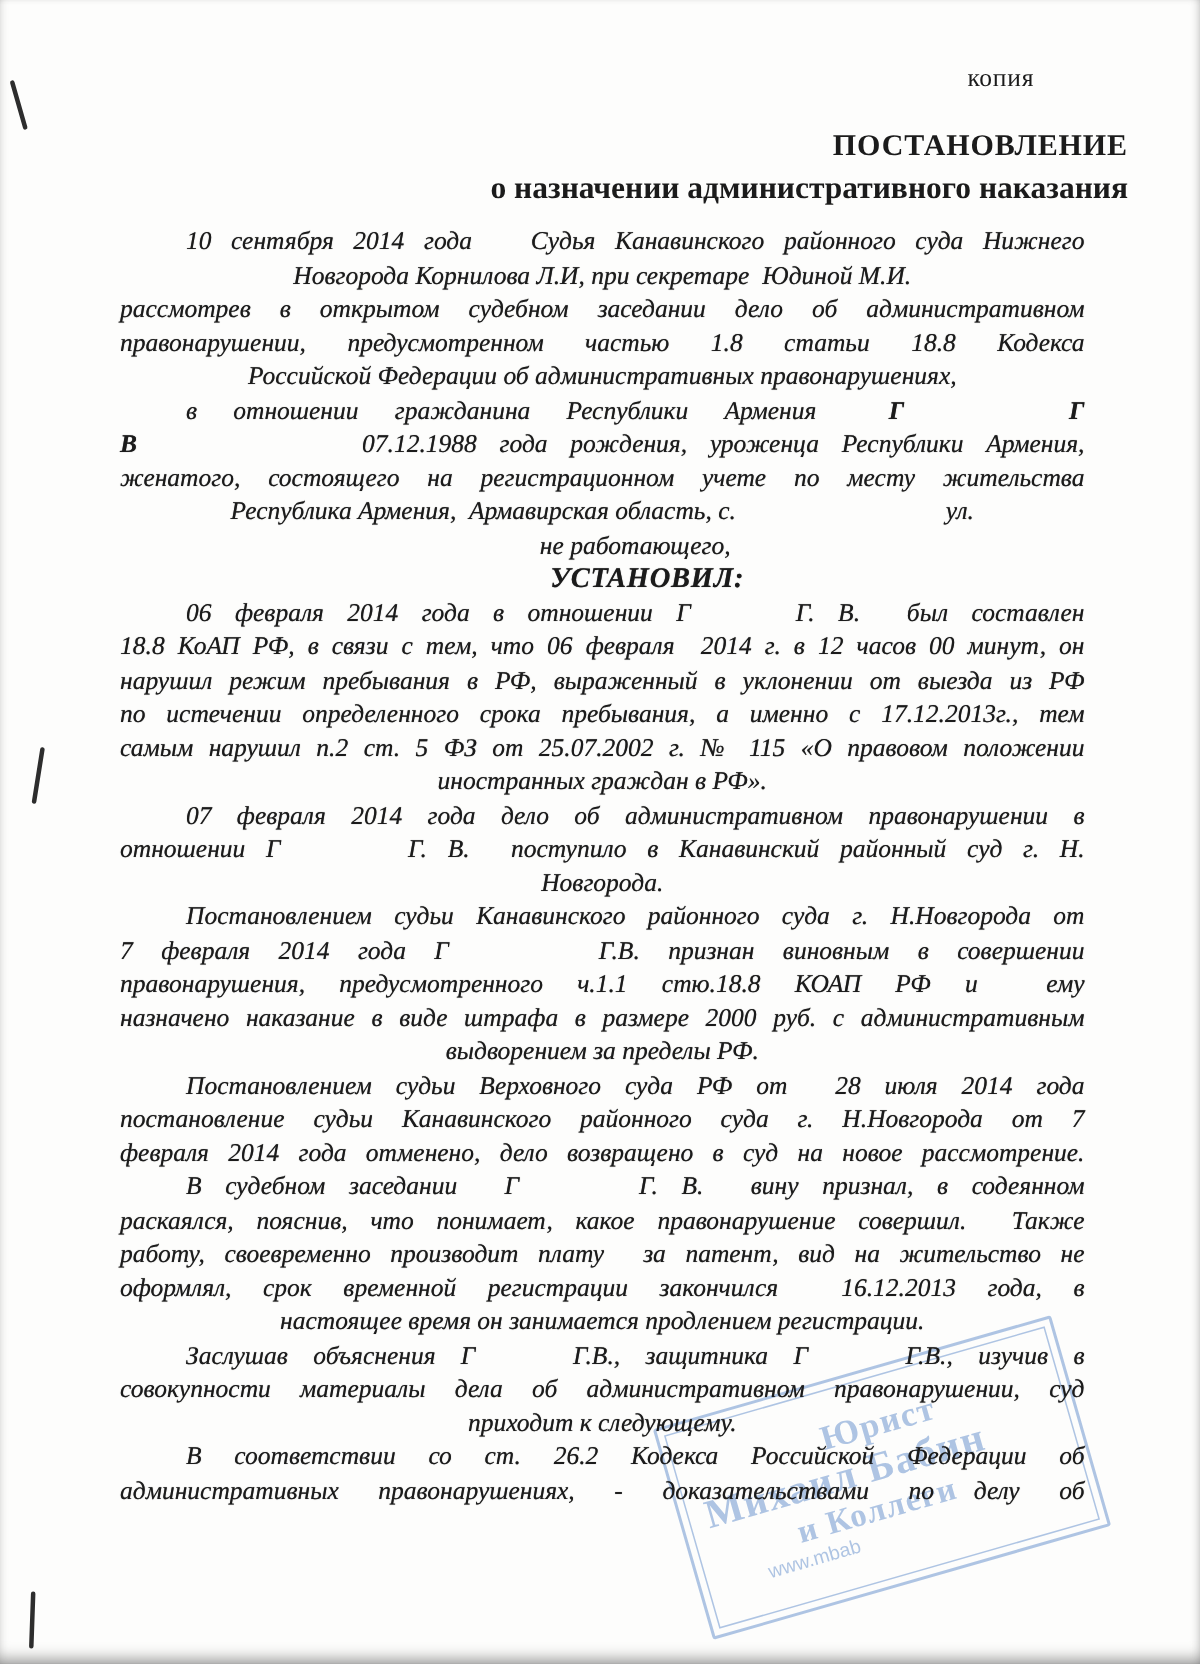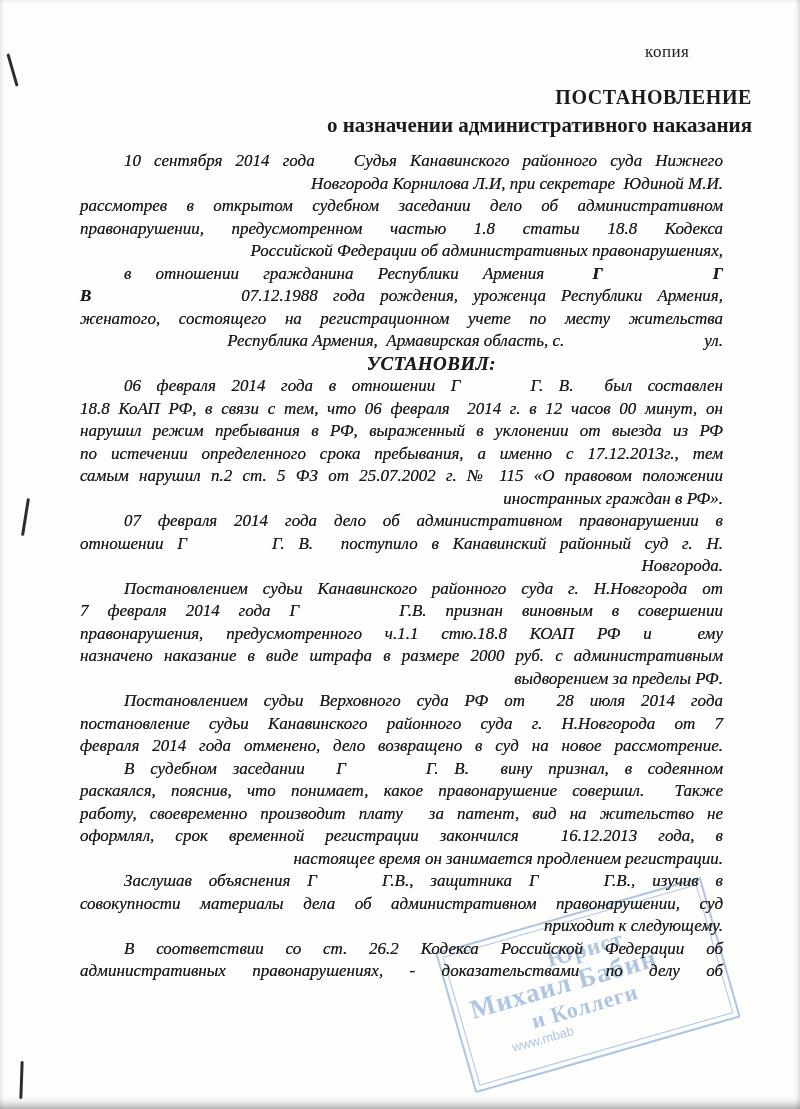--- a/index.html
+++ b/index.html
@@ -31,21 +31,21 @@
   }
   .title { font-size: 20px; letter-spacing: .6px; }
   .subtitle { font-size: 21px; margin-top: 4px; }
   .doc-body {
     position: absolute; top: 150px; left: 80px; width: 643px;
     font-size: 17px; line-height: 22.5px;
     z-index: 2;
     text-shadow: 0 0 .5px rgba(25,25,25,.8);
     font-style: italic;
   }
-  .line { text-align: right; }
+  .line { text-align: center; }
   .line.j { text-align: justify; text-align-last: justify; }
   .line.ind { text-indent: 44px; }
   .line.head {
     text-align: left; text-align-last: center;
     font-weight: bold; font-size: 19px;
     transform: translateX(30px);
     letter-spacing: .5px;
   }
   .b { font-weight: bold; }
   .gap { display: inline-block; height: 1px; }
@@ -112,20 +112,21 @@
   <div class="doc-body">
       <div class="line j ind"><span>10 сентября 2014 года&nbsp;&nbsp; Судья Канавинского районного суда Нижнего</span></div>
       <div class="line"><span>Новгорода Корнилова Л.И, при секретаре&nbsp; Юдиной М.И.</span></div>
       <div class="line j"><span>рассмотрев в открытом судебном заседании дело об административном</span></div>
       <div class="line j"><span>правонарушении, предусмотренном частью 1.8 статьи 18.8 Кодекса</span></div>
       <div class="line"><span>Российской Федерации об административных правонарушениях,</span></div>
       <div class="line j ind"><span>в отношении гражданина Республики Армения&nbsp; </span><span class="b">Г</span><span class="gap" style="width: 110px;"></span><span class="b">Г</span></div>
       <div class="line j"><span class="b">В</span><span class="gap" style="width: 150px;"></span><span>07.12.1988 года рождения, уроженца Республики Армения,</span></div>
       <div class="line j"><span>женатого, состоящего на регистрационном учете по месту жительства</span></div>
       <div class="line"><span>Республика Армения,&nbsp; Армавирская область, с.</span><span class="gap" style="width: 140px;"></span><span>ул.</span></div>
+      <div class="line ind"><span>не работающего,</span></div>
       <div class="line head"><span>УСТАНОВИЛ:</span></div>
       <div class="line j ind"><span>06 февраля 2014 года в отношении Г</span><span class="gap" style="width: 70px;"></span><span>Г. В.&nbsp; был составлен</span></div>
       <div class="line j"><span>18.8 КоАП РФ, в связи с тем, что 06 февраля&nbsp; 2014 г. в 12 часов 00 минут, он</span></div>
       <div class="line j"><span>нарушил режим пребывания в РФ, выраженный в уклонении от выезда из РФ</span></div>
       <div class="line j"><span>по истечении определенного срока пребывания, а именно с 17.12.2013г., тем</span></div>
       <div class="line j"><span>самым нарушил п.2 ст. 5 ФЗ от 25.07.2002 г. № 115 «О правовом положении</span></div>
       <div class="line"><span>иностранных граждан в РФ».</span></div>
       <div class="line j ind"><span>07 февраля 2014 года дело об административном правонарушении в</span></div>
       <div class="line j"><span>отношении Г</span><span class="gap" style="width: 85px;"></span><span>Г. В.&nbsp; поступило в Канавинский районный суд г. Н.</span></div>
       <div class="line"><span>Новгорода.</span></div>

